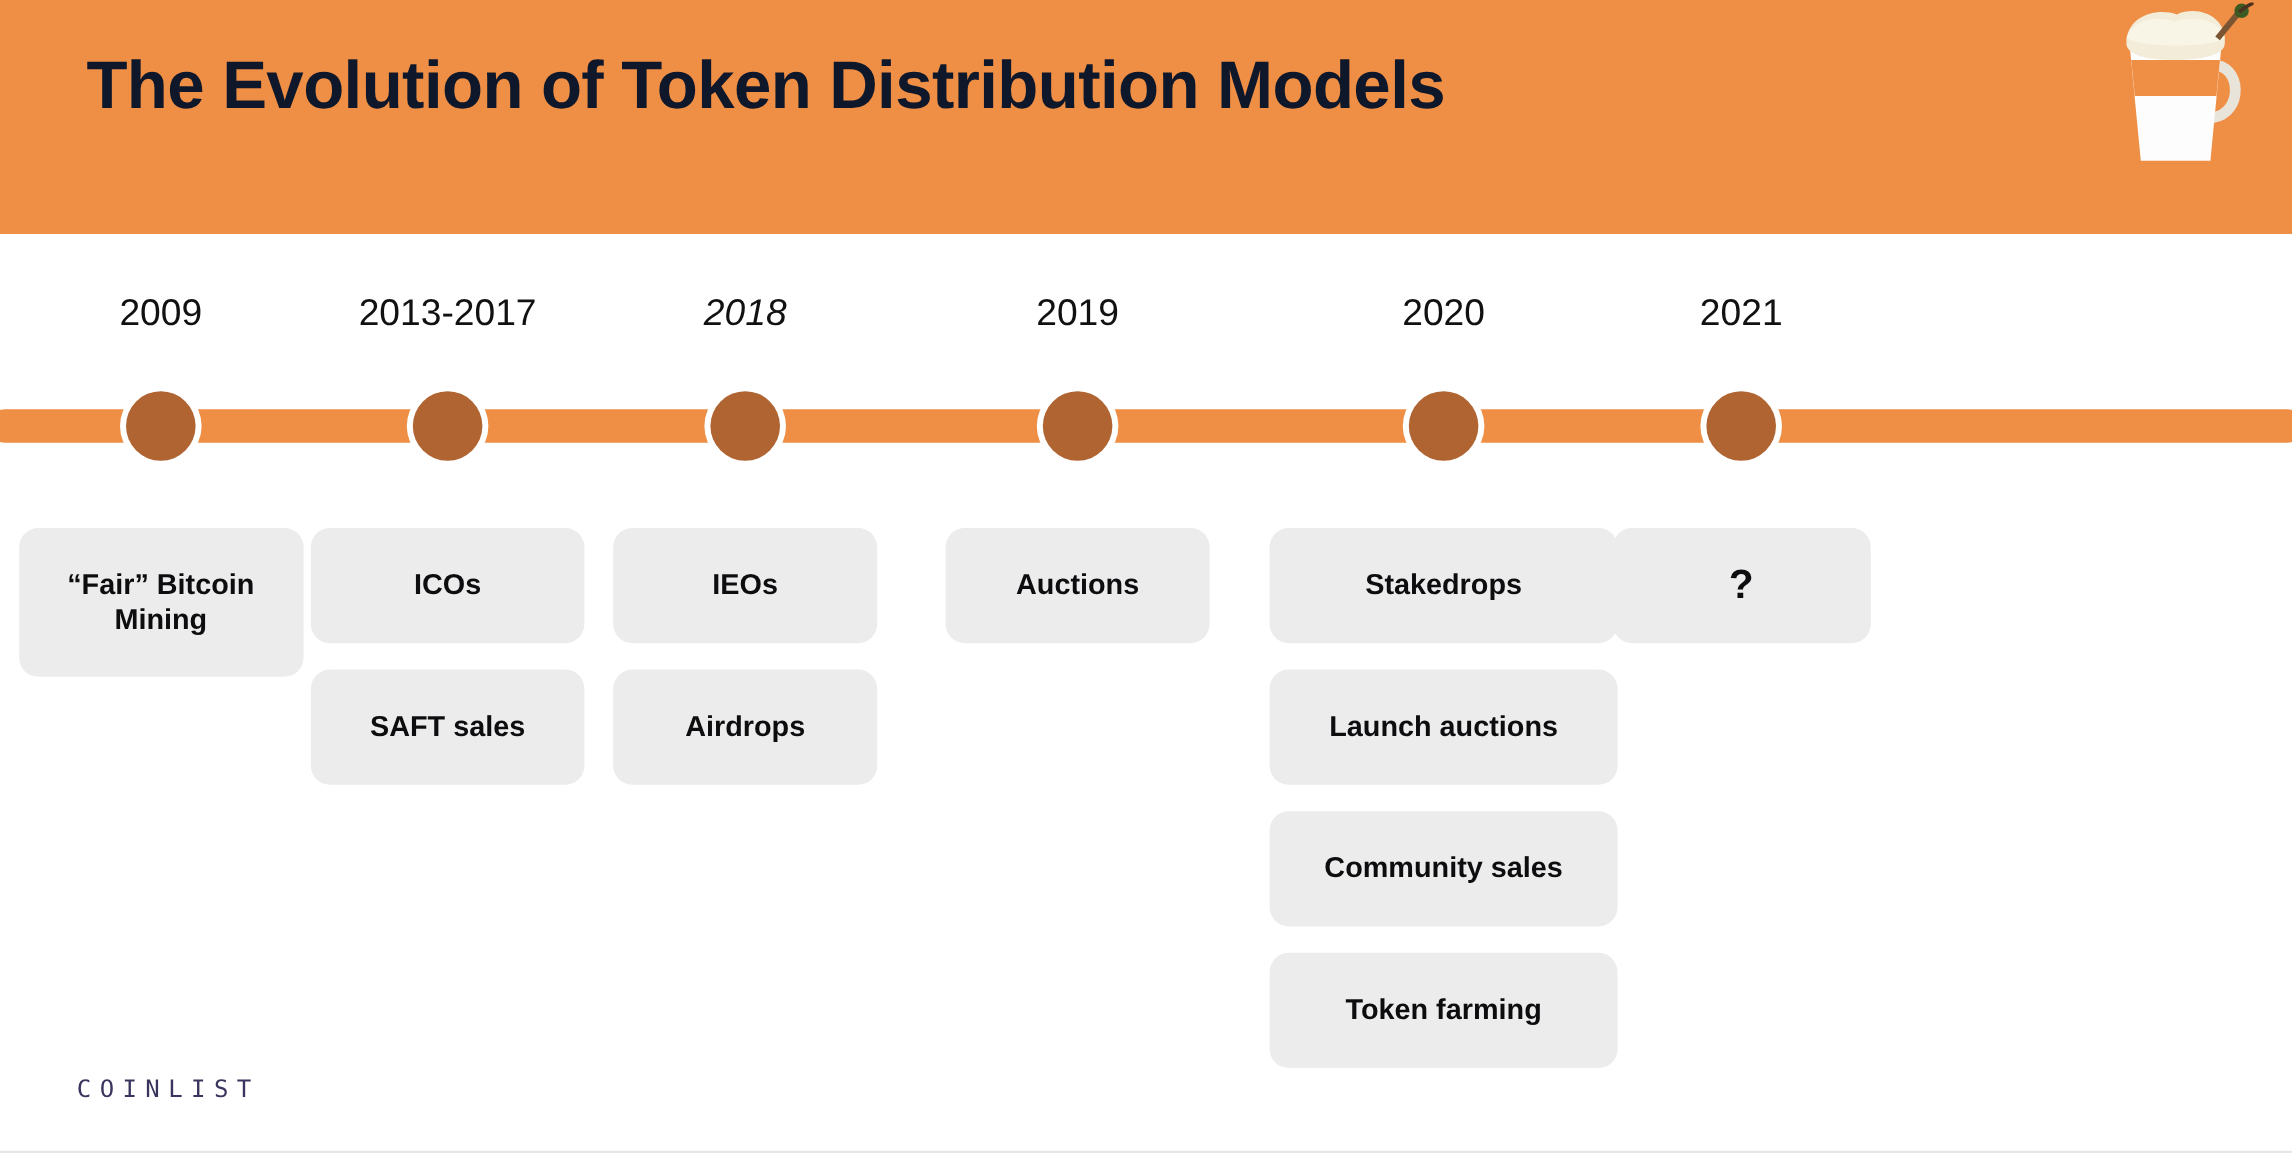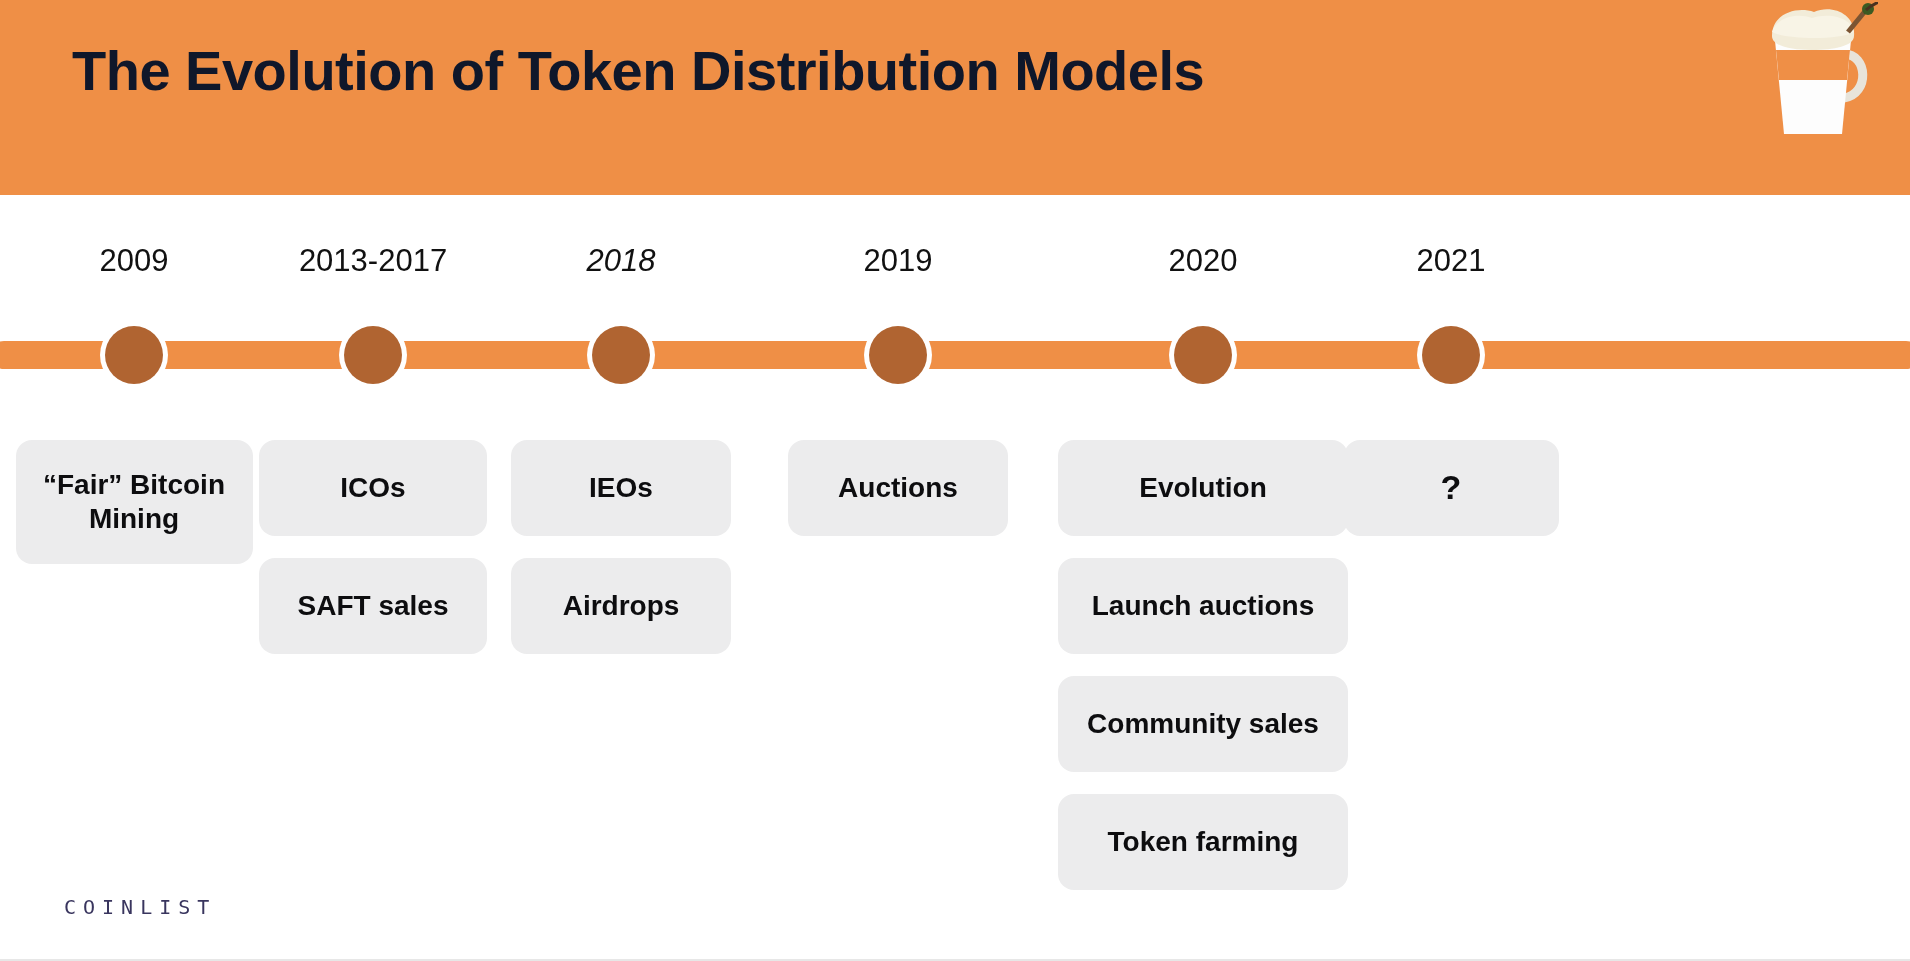--- a/index.html
+++ b/index.html
@@ -102,21 +102,21 @@
     background: #ececed;
     border-radius: 16px;
     color: #0d0d0f;
     font-weight: bold;
     display: flex;
     align-items: center;
     justify-content: center;
     text-align: center;
     margin-bottom: 22px;
     line-height: 1.22;
-    font-size: 28px;
+    font-size: 24px;
     padding: 0 12px;
   }
 
   .card.two-line { height: 124px; }
   .card.one-line { height: 96px; }
   .card.q-mark   { height: 96px; font-size: 34px; }
 
   
   .coinlist-logo {
     position: absolute;
@@ -199,21 +199,21 @@
       </div>
       <div class="column" style="width: 220px; left: 788px;">
         <div class="card one-line">Auctions</div>
       </div>
       <div class="year-label" style="left: 1203px;">2020</div>
       <div class="tick" style="left: 1174px;">
         <div class="tick-gap"></div>
         <div class="tick-dot"></div>
       </div>
       <div class="column" style="width: 290px; left: 1058px;">
-        <div class="card one-line">Evolution</div>
+        <div class="card one-line">Stakedrops</div>
         <div class="card one-line">Launch auctions</div>
         <div class="card one-line">Community sales</div>
         <div class="card one-line">Token farming</div>
       </div>
       <div class="year-label" style="left: 1451px;">2021</div>
       <div class="tick" style="left: 1422px;">
         <div class="tick-gap"></div>
         <div class="tick-dot"></div>
       </div>
       <div class="column" style="width: 215px; left: 1343.5px;">

